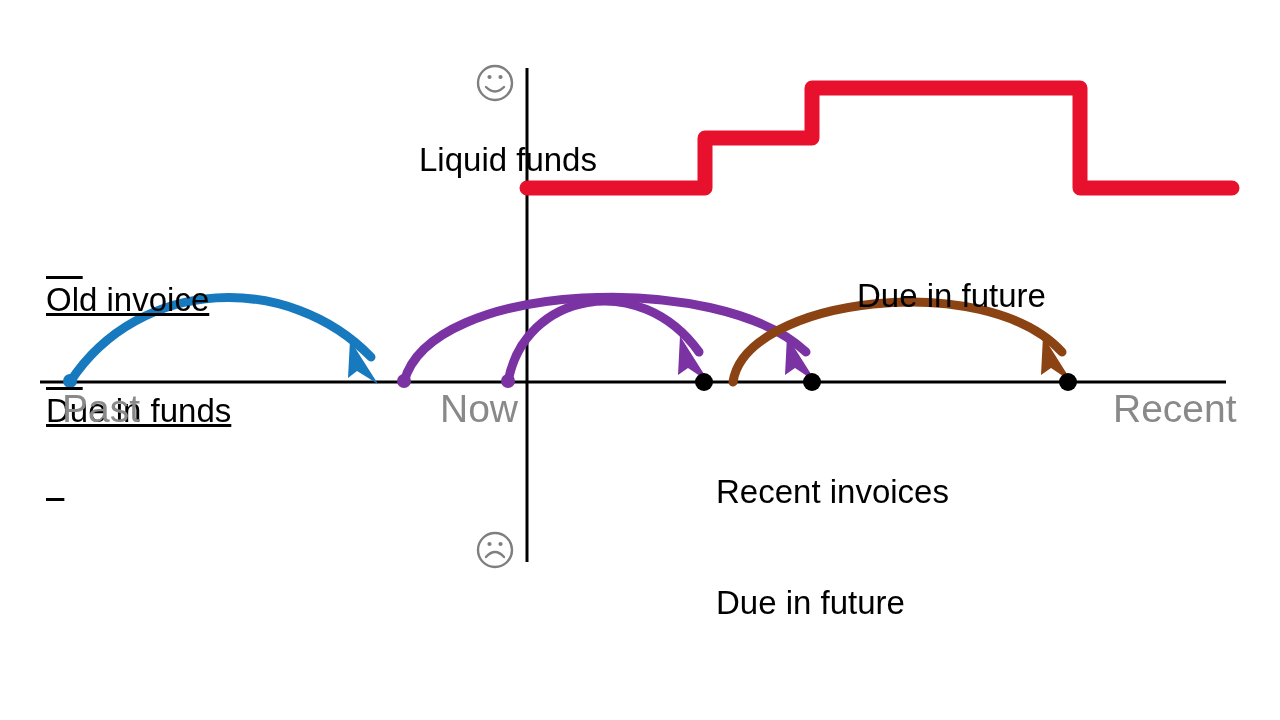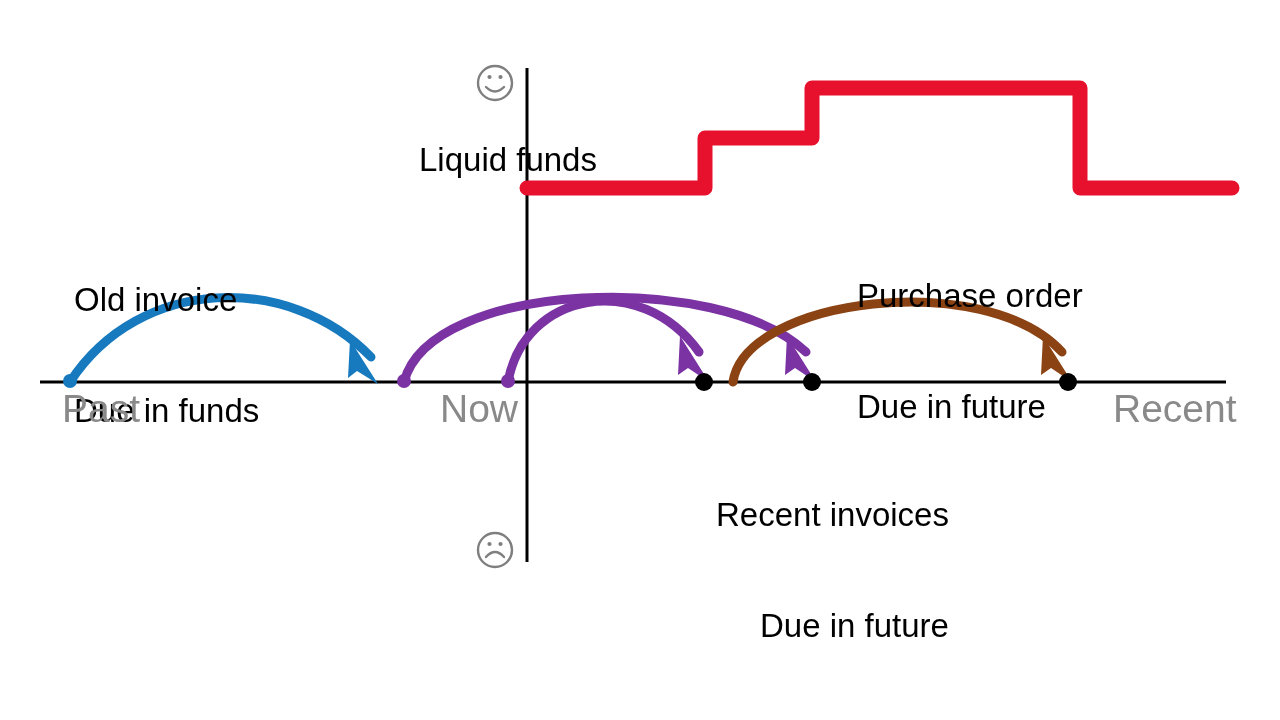--- a/index.html
+++ b/index.html
@@ -42,31 +42,31 @@
   }
   .lbl-axis {
     color: #898989;
     font-size: 39px;
   }
   #label-liquid-funds {
     left: 419px;
     top: 142px;
   }
   #label-old-invoice {
-    left: 74px;
+    left: 46px;
     top: 208px;
+    text-decoration: underline;
   }
   #label-purchase-order {
     left: 857px;
     top: 204px;
   }
   #label-recent-invoices {
     left: 716px;
-    top: 423px;
-    text-align: right;
+    top: 400px;
   }
   #label-past {
     left: 62px;
     top: 387px;
   }
   #label-now {
     left: 440px;
     top: 387px;
     text-align: center;
   }
@@ -137,21 +137,20 @@
   </svg>
 
   <div class="lbl lbl-black" id="label-liquid-funds">Liquid funds</div>
 
   <div class="lbl lbl-black" id="label-old-invoice">
     <div>Old invoice</div>
     <div>Due in funds</div>
   </div>
 
   <div class="lbl lbl-black" id="label-purchase-order">
-    <div>Purchase order</div>
     <div>Due in future</div>
   </div>
 
   <div class="lbl lbl-black" id="label-recent-invoices">
     <div>Recent invoices</div>
     <div>Due in future</div>
   </div>
 
   <div class="lbl lbl-axis" id="label-past">Past</div>
 

